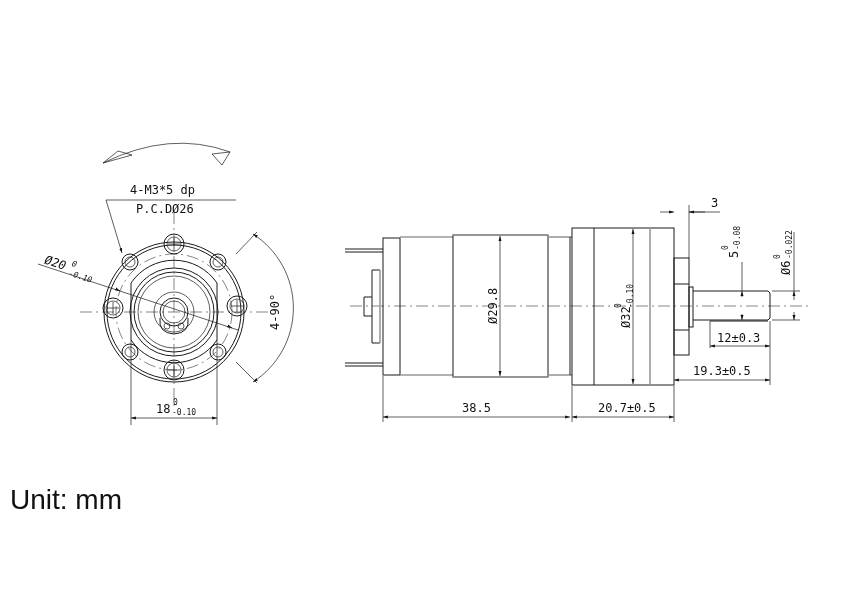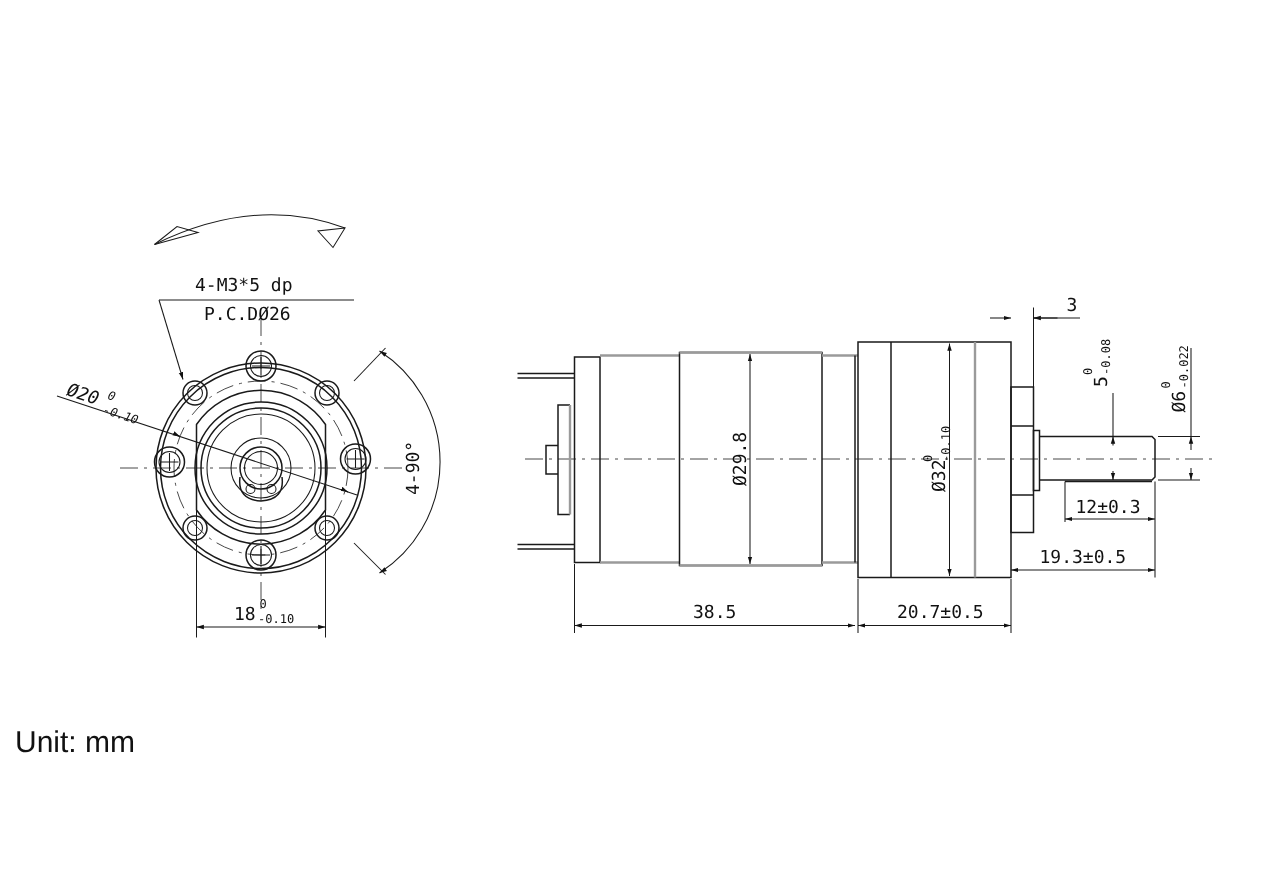--- a/index.html
+++ b/index.html
@@ -5,21 +5,21 @@
     html, body { margin: 0; padding: 0; background: #ffffff; }
     body { width: 842px; height: 595px; position: relative; overflow: hidden; }
     #drawing { position: absolute; left: 0; top: 0; }
     .ln { stroke: #1a1a1a; stroke-width: 1; fill: none; }
     .thin { stroke: #1a1a1a; stroke-width: 0.7; fill: none; }
     .grey { stroke: #9a9a9a; stroke-width: 1.6; fill: none; }
     .center { stroke: #333; stroke-width: 0.6; stroke-dasharray: 12 4 2 4; fill: none; }
     .dim { stroke: #1a1a1a; stroke-width: 0.7; fill: none; }
     .dimtext { font-family: "DejaVu Sans Mono", "Liberation Mono", monospace; font-size: 12px; fill: #111; }
     .dimsmall { font-family: "DejaVu Sans Mono", "Liberation Mono", monospace; font-size: 8px; fill: #111; }
-    .unit { position: absolute; left: 10px; top: 484px; font-family: "Liberation Sans", "DejaVu Sans", sans-serif; font-size: 20px; color: #111; }
+    .unit { position: absolute; left: 10px; top: 484px; font-family: "Liberation Sans", "DejaVu Sans", sans-serif; font-size: 28px; color: #111; }
   </style>
 </head>
 <body>
 
 <svg id="drawing" width="842" height="595" viewBox="0 0 842 595">
   <defs>
     <marker id="arr" viewBox="0 0 10 10" refX="10" refY="5" markerWidth="7" markerHeight="7" orient="auto-start-reverse">
       <path d="M0,2 L10,5 L0,8 z" fill="#111"></path>
     </marker>
   </defs>

